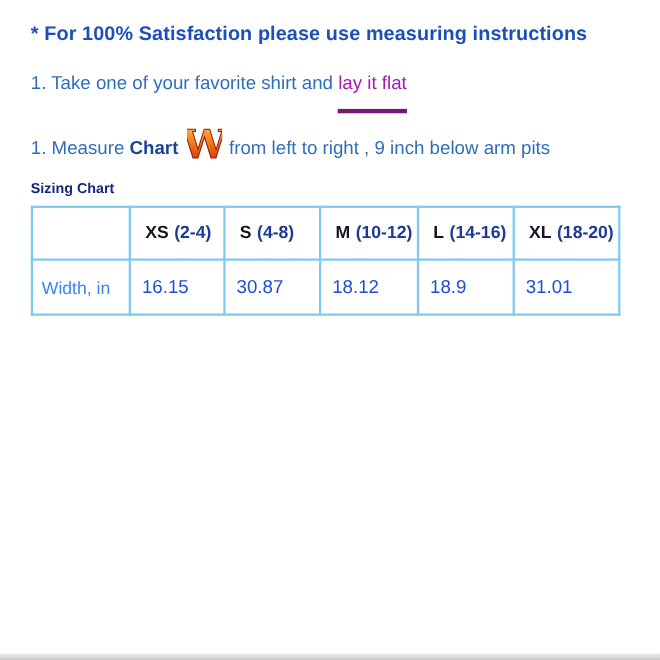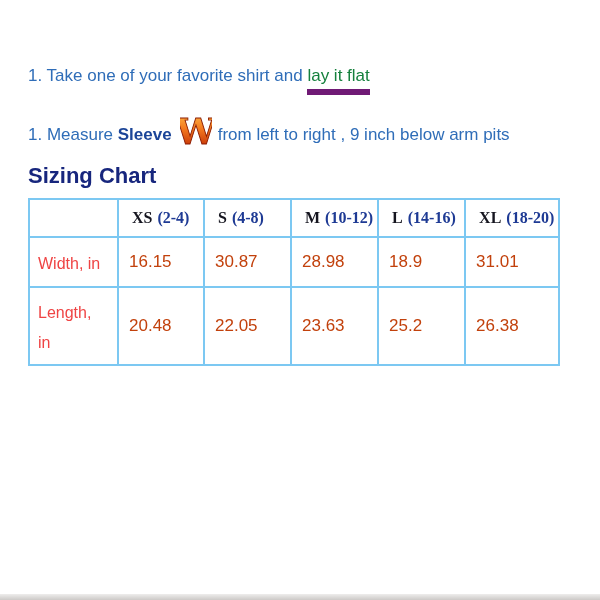--- a/index.html
+++ b/index.html
@@ -28,36 +28,36 @@
   }
   .inst-1 { margin-top: 13px; line-height: 26px; }
   .inst-2 { margin-top: 20px; line-height: 26px; }
   .inst-3 { margin-top: 11px; line-height: 33px; }
 
   .keyword {
     font-weight: bold;
     color: #1c4598;
   }
   .underlined-link {
-    color: #15803d;
+    color: #a21caf;
     text-decoration: none;
-    border-bottom: 6px solid #701a75;
-    padding-bottom: 4px;
+    border-bottom: 4px solid #701a75;
+    padding-bottom: 14px;
     cursor: pointer;
   }
   .letter-icon {
     display: inline-block;
     margin: 0 6px 0 8px;
   }
   .w-icon svg { vertical-align: -13px; }
   .l-icon svg { vertical-align: -9px; }
 
   .chart-heading {
     margin: 10px 0 0 0;
-    font-size: 22px;
+    font-size: 13px;
     font-weight: bold;
     color: #17267d;
   }
 
   table.sizing-table {
     border-collapse: collapse;
     margin-top: 9px;
     table-layout: fixed;
   }
   .sizing-table td, .sizing-table th {
@@ -70,53 +70,53 @@
     font-size: 16px;
     font-weight: bold;
     padding: 0 4px 0 13px;
     white-space: nowrap;
   }
   .size-letter { color: #15151f; }
   .size-range  { color: #1e3a94; margin-left: 5px; }
 
   .row-label {
     font-size: 16px;
-    color: #ef4444;
+    color: #3b82f6;
     padding: 10px 14px 6px 8px;
     line-height: 30px;
     margin-top: 16px;
   }
   .value-cell {
     font-size: 17px;
-    color: #c2410c;
+    color: #1d4ed8;
     padding: 0 4px 0 10px;
   }
-  .r-head   { height: 38px; font-family: Liberation Serif, serif; }
+  .r-head   { height: 48px; }
   .r-width  { height: 50px; }
   .r-length { height: 70px; }
   .r-sleeve { height: 103px; }
 
   .bottom-divider {
     position: absolute;
     left: 0; bottom: 0;
     width: 600px; height: 6px;
     background: linear-gradient(to bottom, #eeedec, #ccc9c7);
   }
 </style>
 </head>
 <body>
 
 <div class="content">
 
-  <p class="page-title"><br>
+  <p class="page-title"><span>* For 100% Satisfaction please use measuring instructions</span><br>
     </p>
 
   <p class="instruction inst-1"><span>1. Take one of your favorite shirt and </span><span class="underlined-link">lay it flat</span></p>
 
-  <p class="instruction inst-2"><span>1. Measure </span><span class="keyword">Sleeve</span><span class="letter-icon w-icon"><svg width="32" height="44" viewBox="0 0 32 44">
+  <p class="instruction inst-2"><span>1. Measure </span><span class="keyword">Chart</span><span class="letter-icon w-icon"><svg width="32" height="44" viewBox="0 0 32 44">
         <defs>
           <linearGradient id="wgrad" x1="0" y1="0" x2="0" y2="1">
             <stop offset="0" stop-color="#ffc04d"></stop>
             <stop offset="0.45" stop-color="#f4791f"></stop>
             <stop offset="1" stop-color="#b71f00"></stop>
           </linearGradient>
         </defs>
         <text x="16" y="35" text-anchor="middle" font-family="'DejaVu Serif', serif" font-size="36" font-weight="bold" fill="url(#wgrad)" stroke="#8a1a00" stroke-width="0.9">W</text>
       </svg></span><span>from left to right , 9 inch below arm pits</span></p>
 
@@ -138,29 +138,21 @@
       <th><span class="size-letter">XS</span><span class="size-range">(2-4)</span></th>
       <th><span class="size-letter">S</span><span class="size-range">(4-8)</span></th>
       <th><span class="size-letter">M</span><span class="size-range">(10-12)</span></th>
       <th><span class="size-letter">L</span><span class="size-range">(14-16)</span></th>
       <th><span class="size-letter">XL</span><span class="size-range">(18-20)</span></th>
     </tr>
     <tr class="r-width">
       <td class="row-label">Width, in</td>
       <td class="value-cell">16.15</td>
       <td class="value-cell">30.87</td>
-      <td class="value-cell">28.98</td>
+      <td class="value-cell">18.12</td>
       <td class="value-cell">18.9</td>
       <td class="value-cell">31.01</td>
-    </tr>
-    <tr class="r-length">
-      <td class="row-label">Length, in</td>
-      <td class="value-cell">20.48</td>
-      <td class="value-cell">22.05</td>
-      <td class="value-cell">23.63</td>
-      <td class="value-cell">25.2</td>
-      <td class="value-cell">26.38</td>
     </tr>
   </tbody>
     </table>
 </div>
 
 <div class="bottom-divider"></div>
 
 </body></html>

